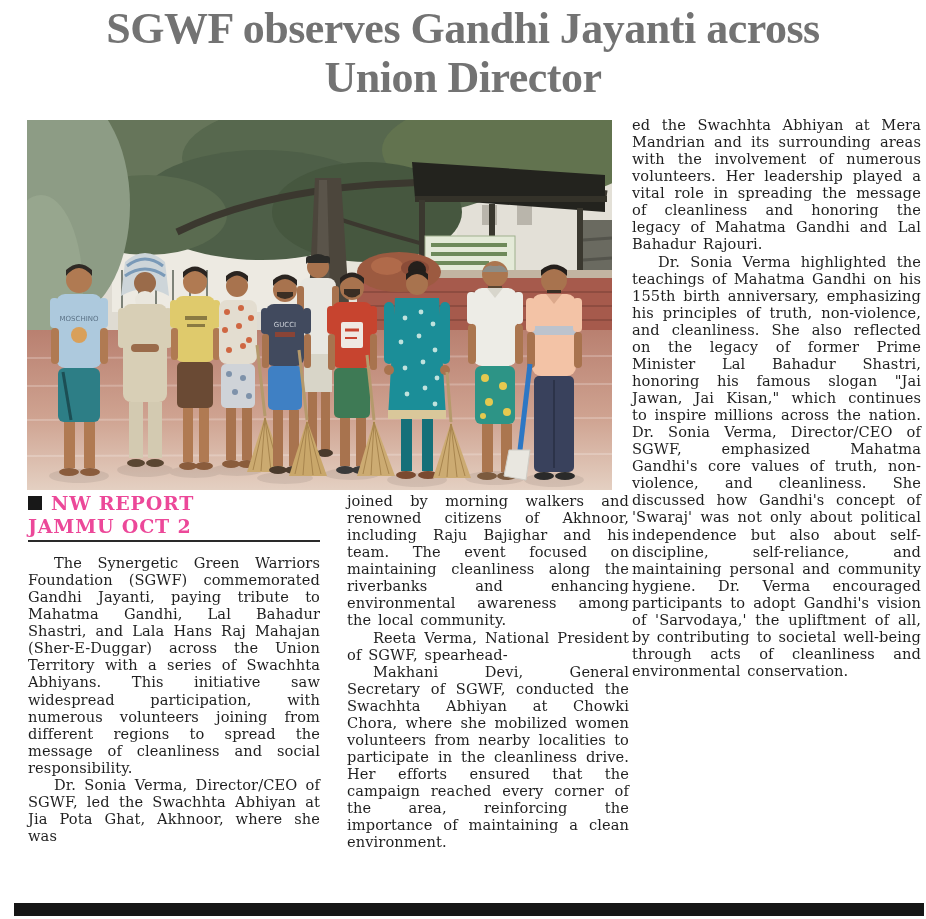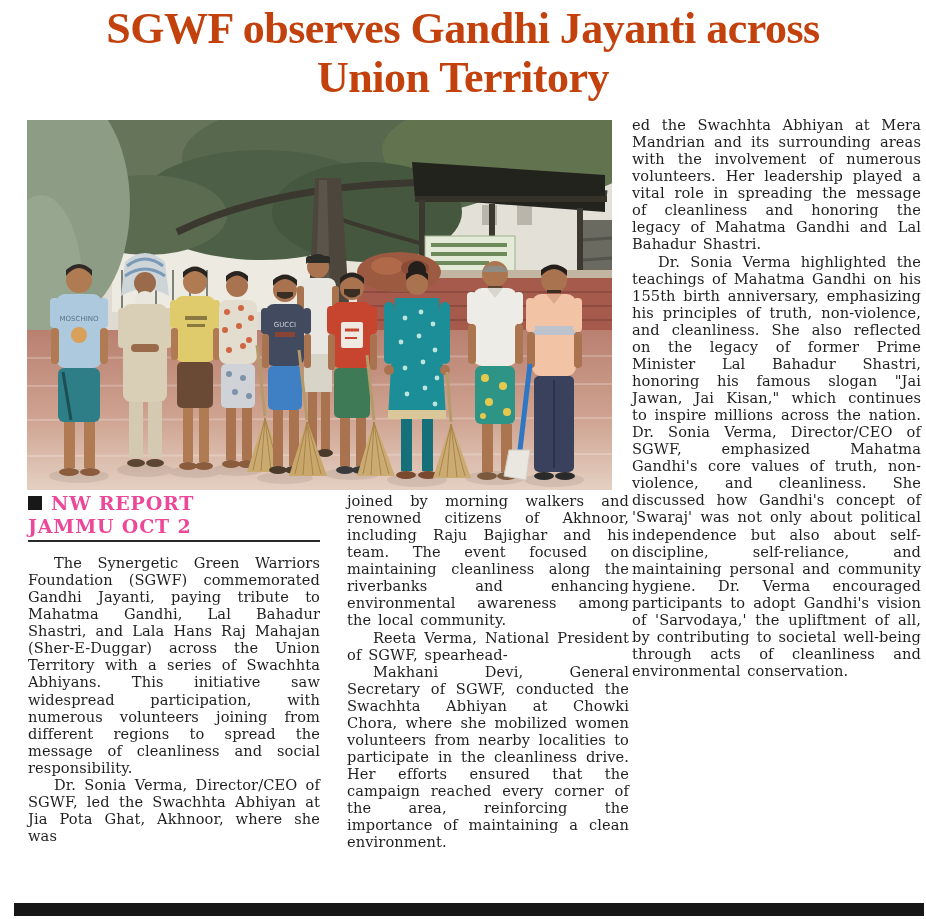--- a/index.html
+++ b/index.html
@@ -5,21 +5,21 @@
   html,body{margin:0;padding:0;background:#e9e9e9;}
   .page{
     position:relative;width:926px;height:919px;margin:0 auto;
     background:#ffffff;overflow:hidden;
     font-family:"DejaVu Serif", serif;color:#1c1c1c;
   }
   
   .headline{
     position:absolute;left:0;top:4px;width:100%;text-align:center;
     font-family:"Liberation Serif", serif;font-weight:700;
-    font-size:44px;line-height:1.12;color:#c2410c;letter-spacing:-0.5px;
+    font-size:44px;line-height:1.12;color:#737373;letter-spacing:-0.5px;
   }
   
   .photo{position:absolute;left:27px;top:120px;width:585px;height:370px;overflow:hidden;}
   .photo svg{display:block;}
   
   .byline{
     position:absolute;left:28px;top:492px;width:292px;
     font-family:"DejaVu Serif", serif;font-weight:700;
     font-size:19px;line-height:1.22;letter-spacing:0.8px;color:#ec4899;
   }
@@ -46,21 +46,21 @@
     position:absolute;left:14px;top:903px;width:910px;height:13px;background:#161616;
   }
 </style>
 </head>
 <body>
 
 <div class="page">
 
   <div class="headline">
     <div>SGWF observes Gandhi Jayanti across</div>
-    <div>Union Territory</div>
+    <div>Union Director</div>
   </div>
 
   <figure class="photo" style="margin:0">
     <svg width="585" height="370" viewBox="0 0 585 370" xmlns="http://www.w3.org/2000/svg">
       <defs>
         <linearGradient id="gGround" x1="0" y1="0" x2="0" y2="1">
           <stop offset="0" stop-color="#b98070"></stop>
           <stop offset="0.55" stop-color="#cfa391"></stop>
           <stop offset="1" stop-color="#e4d0c2"></stop>
         </linearGradient>
@@ -409,19 +409,19 @@
     <p class="indent">Dr. Sonia Verma, Director/CEO of SGWF, led the Swachhta Abhiyan at Jia Pota Ghat, Akhnoor, where she was</p>
   </div>
 
   <div class="col col2">
     <p>joined by morning walkers and renowned citizens of Akhnoor, including Raju Bajighar and his team. The event focused on maintaining cleanliness along the riverbanks and enhancing environmental awareness among the local community.</p>
     <p class="indent">Reeta Verma, National President of SGWF, spearhead-</p>
     <p class="indent">Makhani Devi, General Secretary of SGWF, conducted the Swachhta Abhiyan at Chowki Chora, where she mobilized women volunteers from nearby localities to participate in the cleanliness drive. Her efforts ensured that the campaign reached every corner of the area, reinforcing the importance of maintaining a clean environment.</p>
   </div>
 
   <div class="col col3">
-    <p>ed the Swachhta Abhiyan at Mera Mandrian and its surrounding areas with the involvement of numerous volunteers. Her leadership played a vital role in spreading the message of cleanliness and honoring the legacy of Mahatma Gandhi and Lal Bahadur Shastri.</p>
+    <p>ed the Swachhta Abhiyan at Mera Mandrian and its surrounding areas with the involvement of numerous volunteers. Her leadership played a vital role in spreading the message of cleanliness and honoring the legacy of Mahatma Gandhi and Lal Bahadur Rajouri.</p>
     <p class="indent">Dr. Sonia Verma highlighted the teachings of Mahatma Gandhi on his 155th birth anniversary, emphasizing his principles of truth, non-violence, and cleanliness. She also reflected on the legacy of former Prime Minister Lal Bahadur Shastri, honoring his famous slogan "Jai Jawan, Jai Kisan," which continues to inspire millions across the nation. Dr. Sonia Verma, Director/CEO of SGWF, emphasized Mahatma Gandhi's core values of truth, non-violence, and cleanliness. She discussed how Gandhi's concept of 'Swaraj' was not only about political independence but also about self-discipline, self-reliance, and maintaining personal and community hygiene. Dr. Verma encouraged participants to adopt Gandhi's vision of 'Sarvodaya,' the upliftment of all, by contributing to societal well-being through acts of cleanliness and environmental conservation.</p>
   </div>
 
   <div class="bottom-bar"></div>
 
 </div>
 
 </body></html>

